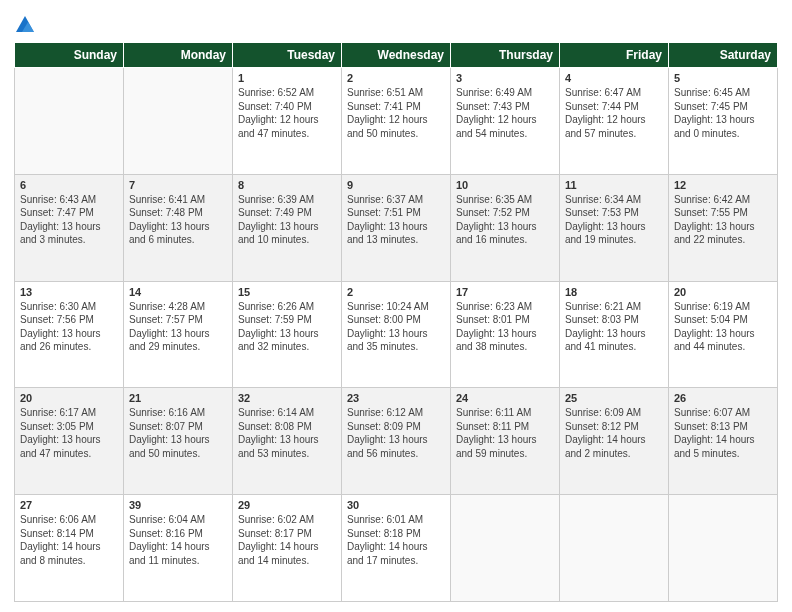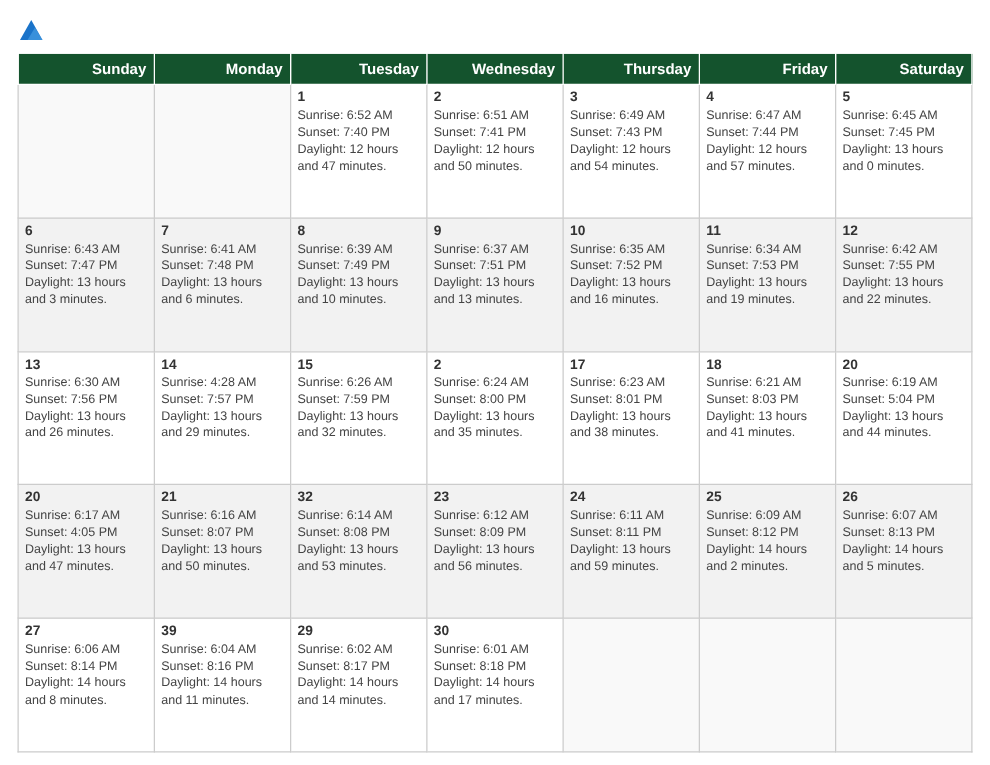--- a/index.html
+++ b/index.html
@@ -228,21 +228,21 @@
 Daylight: 13 hours and 29 minutes.</div>
           </td>
           <td>
             <span class="day-number">15</span>
             <div class="day-detail">Sunrise: 6:26 AM
 Sunset: 7:59 PM
 Daylight: 13 hours and 32 minutes.</div>
           </td>
           <td>
             <span class="day-number">2</span>
-            <div class="day-detail">Sunrise: 6:24 AM
+            <div class="day-detail">Sunrise: 10:24 AM
 Sunset: 8:00 PM
 Daylight: 13 hours and 35 minutes.</div>
           </td>
           <td>
             <span class="day-number">17</span>
             <div class="day-detail">Sunrise: 6:23 AM
 Sunset: 8:01 PM
 Daylight: 13 hours and 38 minutes.</div>
           </td>
           <td>
@@ -255,21 +255,21 @@
             <span class="day-number">20</span>
             <div class="day-detail">Sunrise: 6:19 AM
 Sunset: 5:04 PM
 Daylight: 13 hours and 44 minutes.</div>
           </td>
         </tr>
         <tr class="row-shaded">
           <td>
             <span class="day-number">20</span>
             <div class="day-detail">Sunrise: 6:17 AM
-Sunset: 4:05 PM
+Sunset: 3:05 PM
 Daylight: 13 hours and 47 minutes.</div>
           </td>
           <td>
             <span class="day-number">21</span>
             <div class="day-detail">Sunrise: 6:16 AM
 Sunset: 8:07 PM
 Daylight: 13 hours and 50 minutes.</div>
           </td>
           <td>
             <span class="day-number">32</span>

